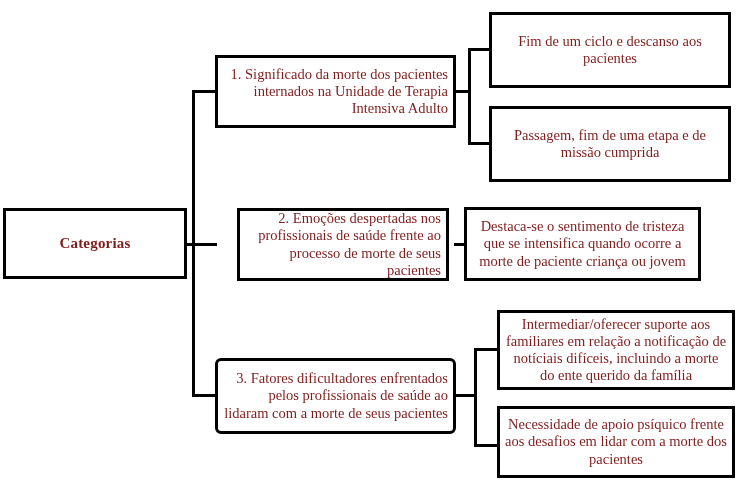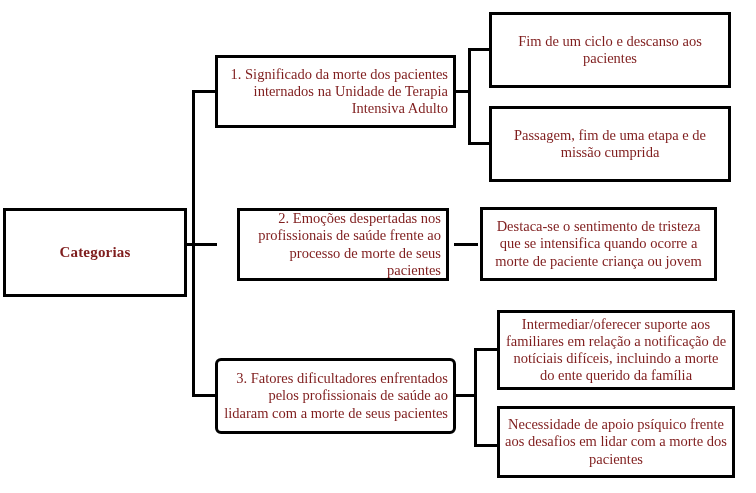--- a/index.html
+++ b/index.html
@@ -73,41 +73,41 @@
   <div class="edge h" style="left:468px; top:48px; width:23px;"></div>
   <div class="edge h" style="left:468px; top:142px; width:23px;"></div>
 
   <div class="edge h" style="left:454px; top:243px; width:24px;"></div>
 
   <div class="edge h" style="left:454px; top:394px; width:23px;"></div>
   <div class="edge v" style="left:474px; top:348px; height:99px;"></div>
   <div class="edge h" style="left:474px; top:348px; width:25px;"></div>
   <div class="edge h" style="left:474px; top:444px; width:25px;"></div>
 
-  <div class="node root-node" style="left:3px; top:208px; width:184px; height:89px;">
+  <div class="node root-node" style="left:3px; top:208px; width:184px; height:71px;">
     <span class="txt">Categorias</span>
   </div>
 
   <div class="node cat-node" style="left:215px; top:55px; width:241px; height:73px;">
     <span class="txt">1. Significado da morte dos pacientes internados  na Unidade de Terapia Intensiva Adulto</span>
   </div>
 
   <div class="node sub-node" style="left:489px; top:12px; width:242px; height:76px;">
     <span class="txt">Fim de um ciclo e descanso aos pacientes</span>
   </div>
 
   <div class="node sub-node" style="left:489px; top:106px; width:242px; height:76px;">
     <span class="txt">Passagem,  fim de uma etapa e de missão cumprida</span>
   </div>
 
   <div class="node cat-node" style="left:215px; top:208px; width:212px; height:73px;margin-left:22px;">
     <span class="txt">2. Emoções despertadas  nos profissionais  de saúde frente ao processo de morte de seus pacientes</span>
   </div>
 
-  <div class="node sub-node" style="left:480px; top:207px; width:237px; height:74px;">
+  <div class="node sub-node" style="left:464px; top:207px; width:237px; height:74px;">
     <span class="txt">Destaca-se o sentimento  de tristeza que se intensifica quando ocorre a morte de paciente criança ou jovem</span>
   </div>
 
   <div class="node cat-node" style="left:215px; top:358px; width:241px; height:76px;border-radius:6px;">
     <span class="txt">3. Fatores dificultadores  enfrentados pelos profissionais  de saúde ao lidaram com a morte de seus pacientes</span>
   </div>
 
   <div class="node sub-node" style="left:497px; top:310px; width:238px; height:80px;">
     <span class="txt">Intermediar/oferecer  suporte aos familiares em relação a notificação de notíciais difíceis, incluindo a morte do ente querido da família</span>
   </div>

